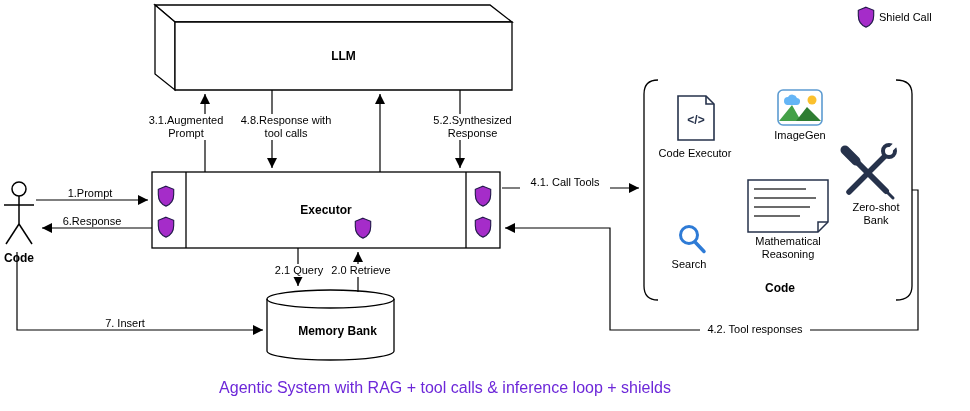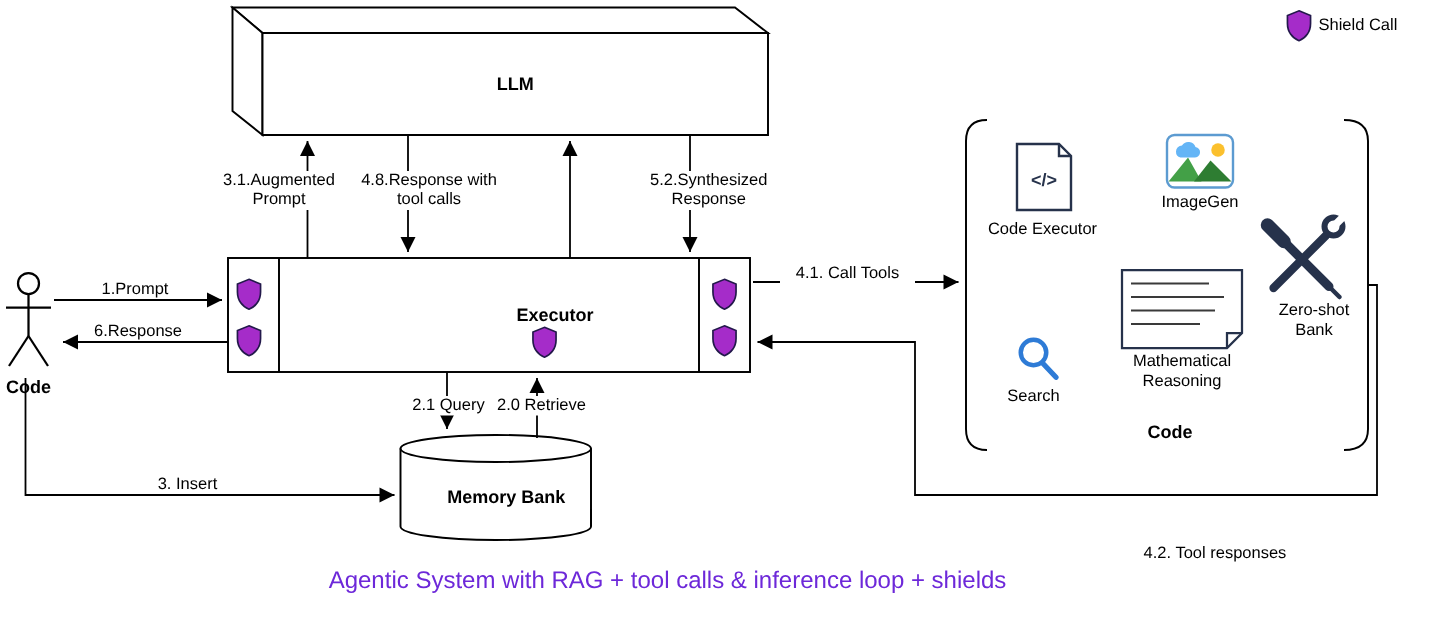--- a/index.html
+++ b/index.html
@@ -145,39 +145,39 @@
       <use href="#shield-shape" transform="translate(157.6,185.5) scale(0.7)"></use>
       <use href="#shield-shape" transform="translate(157.6,216.5) scale(0.7)"></use>
       <use href="#shield-shape" transform="translate(474.6,185.5) scale(0.7)"></use>
       <use href="#shield-shape" transform="translate(474.6,216.5) scale(0.7)"></use>
       <use href="#shield-shape" transform="translate(354.6,217.5) scale(0.7)"></use>
       <use href="#shield-shape" transform="translate(857.6,6.5) scale(0.7)"></use>
     </g>
   </svg>
 
   <div class="node-lbl" style="left:175px;top:49px;width:337px;">LLM</div>
-  <div class="node-lbl" style="left:186px;top:203px;width:280px;margin-left:44px;">Executor</div>
+  <div class="node-lbl" style="left:186px;top:203px;width:280px;">Executor</div>
   <div class="node-lbl" style="left:0px;top:251px;width:38px;">Code</div>
   <div class="node-lbl" style="left:267px;top:324px;width:141px;">Memory Bank</div>
   <div class="node-lbl" style="left:750px;top:281px;width:60px;">Code</div>
 
   <div class="lbl" style="left:650px;top:147px;width:90px;">Code Executor</div>
   <div class="lbl" style="left:770px;top:129px;width:60px;">ImageGen</div>
   <div class="lbl" style="left:664px;top:258px;width:50px;">Search</div>
   <div class="lbl" style="left:745px;top:235px;width:86px;">Mathematical Reasoning</div>
   <div class="lbl" style="left:845px;top:201px;width:62px;">Zero-shot Bank</div>
 
   <div class="lbl" style="left:55px;top:187px;width:70px;">1.Prompt</div>
   <div class="lbl" style="left:52px;top:215px;width:80px;">6.Response</div>
-  <div class="lbl" style="left:90px;top:317px;width:70px;">3. Insert</div>
+  <div class="lbl" style="left:90px;top:317px;width:70px;">7. Insert</div>
   <div class="lbl bg" style="left:142px;top:114px;width:88px;">3.1.Augmented Prompt</div>
   <div class="lbl bg" style="left:240px;top:114px;width:92px;">4.8.Response with tool calls</div>
   <div class="lbl bg" style="left:425px;top:114px;width:95px;">5.2.Synthesized Response</div>
   <div class="lbl bg" style="left:270px;top:264px;width:58px;">2.1 Query</div>
   <div class="lbl bg" style="left:328px;top:264px;width:66px;">2.0 Retrieve</div>
   <div class="lbl bg" style="left:520px;top:176px;width:90px;">4.1. Call Tools</div>
-  <div class="lbl bg" style="left:755px;top:323px;width:110px;margin-top:40px;">4.2. Tool responses</div>
+  <div class="lbl bg" style="left:700px;top:323px;width:110px;">4.2. Tool responses</div>
 
   <div class="lbl" style="left:879px;top:11px;width:70px;text-align:left;">Shield Call</div>
 
   <div class="title">Agentic System with RAG + tool calls &amp; inference loop + shields</div>
 
 </div>
 
 </body></html>

